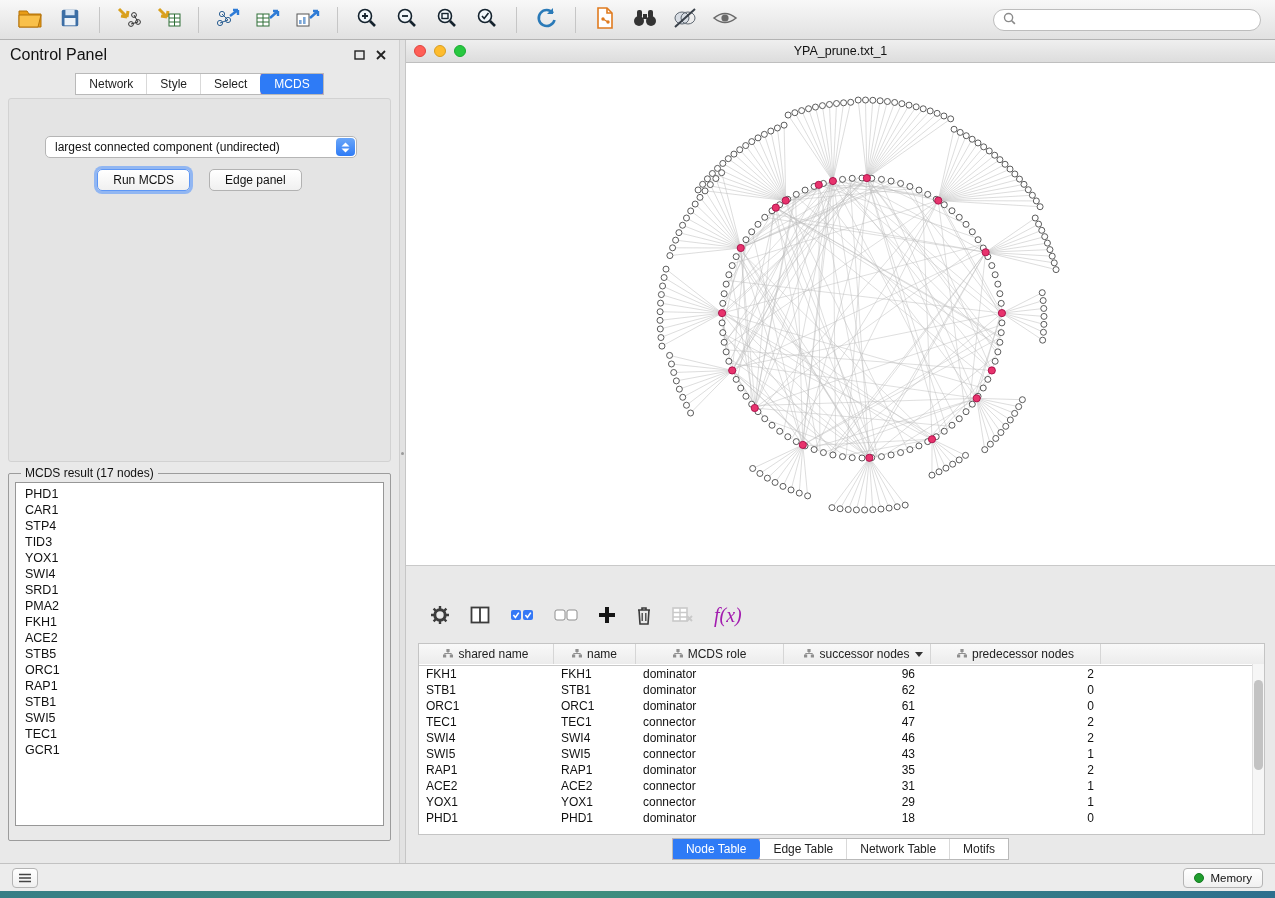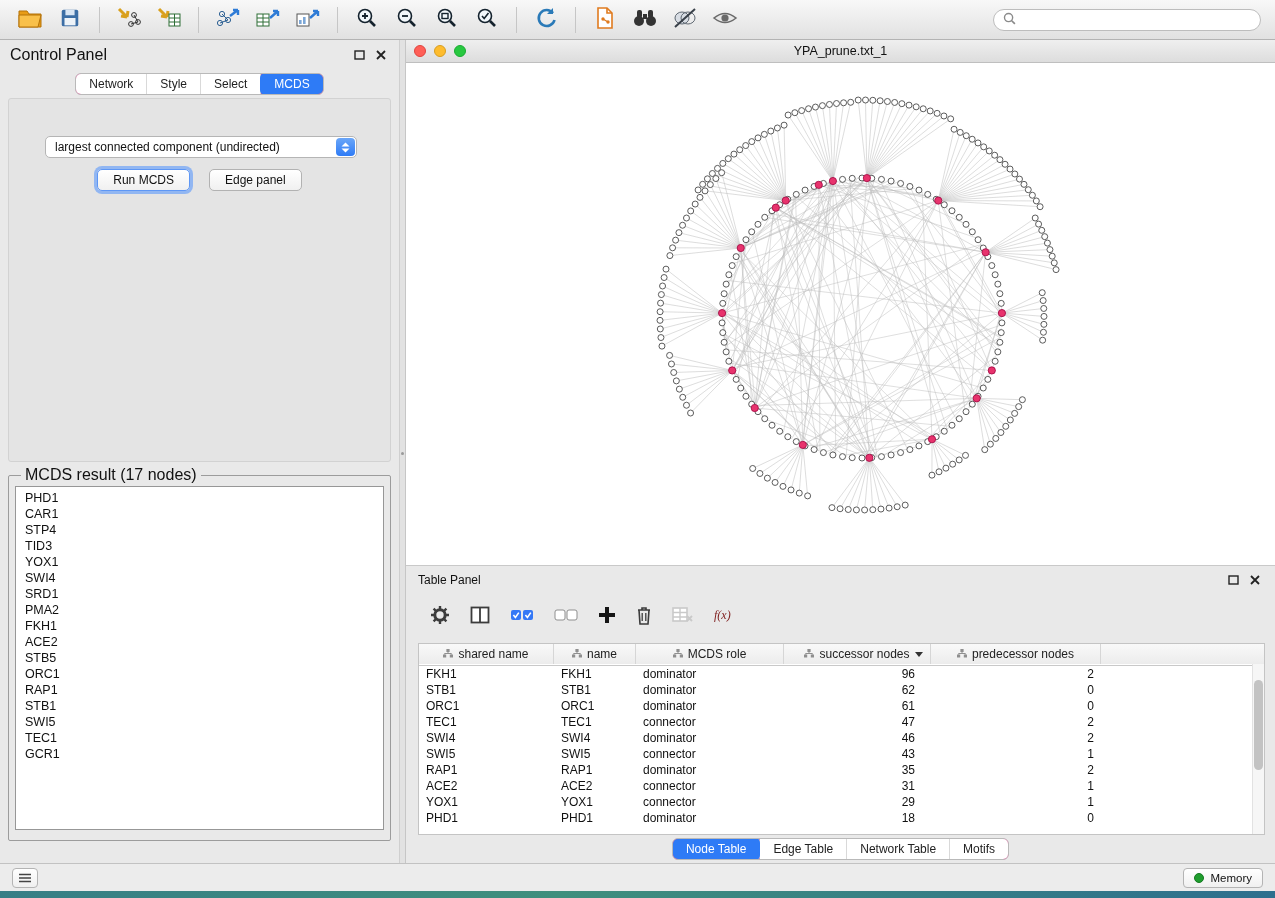--- a/index.html
+++ b/index.html
@@ -15,37 +15,37 @@
   .searchbox{margin-left:auto;width:268px;height:22px;background:#fff;border:1px solid #bdbdbd;border-radius:12px;
     display:flex;align-items:center;padding:0 9px;gap:6px}
   .searchbox input{border:none;outline:none;flex:1;font-size:12px;font-family:"Liberation Sans",sans-serif;background:transparent}
 
   
   .control-panel{position:absolute;left:0;top:40px;width:400px;height:823px;background:#e9e9e9;border-right:1px solid #cfcfcf}
   .panel-head{position:absolute;top:6px;left:10px;right:10px;height:18px;display:flex;align-items:center;font-size:16px;color:#111}
   .panel-head .spacer{flex:1}
   .winicon{width:16px;height:14px;display:flex;align-items:center;justify-content:center;margin-left:6px}
   .cp-tabs{position:absolute;top:33px;left:0;right:0;display:flex;justify-content:center}
-  .seg{display:inline-flex;border:1px solid #b9b9b9;border-radius:6px;background:#ec4899;overflow:hidden}
+  .seg{display:inline-flex;border:1px solid #b9b9b9;border-radius:0;background:#ec4899;overflow:hidden}
   .seg .segb{border:none;background:#fff;font-size:12px;padding:3px 13px;border-right:1px solid #d9d9d9;color:#222;
     font-family:"Liberation Sans",sans-serif;cursor:default}
   .seg .segb:last-child{border-right:none}
   .seg .segb.active{background:#2e7bf6;color:#fff;border-radius:5px;margin:-1px;padding:4px 14px}
   .cp-box{position:absolute;top:58px;left:8px;right:8px;height:364px;background:#e4e4e4;border:1px solid #d2d2d2;border-radius:3px}
   .opt-label{position:absolute;top:15px;left:0;right:0;text-align:center;font-size:13px;color:#111}
   .popup{position:absolute;top:37px;left:36px;width:312px;height:22px;background:#fff;border:1px solid #b5b5b5;border-radius:5px;
     display:flex;align-items:center;font-size:12px;padding:0 24px 0 9px;color:#111}
   .popup .stepper{position:absolute;right:1px;top:1px;bottom:1px;width:19px;border-radius:4px;
     background:linear-gradient(#6aa6f8,#2e7bf6);display:flex;flex-direction:column;align-items:center;justify-content:center;gap:1px}
   .btnrow{position:absolute;top:70px;left:0;right:0;display:flex;justify-content:center;gap:19px}
   .btn{height:22px;padding:0 15px;background:linear-gradient(#ffffff,#f0f0f0);border:1px solid #b2b2b2;border-radius:5px;
     font-size:12px;color:#111;font-family:"Liberation Sans",sans-serif;cursor:default}
   .btn.focusring{box-shadow:0 0 0 3px rgba(77,144,254,.55);border-color:#5e97f5}
   fieldset.mcds{position:absolute;top:426px;left:8px;right:8px;height:375px;border:1px solid #9c9c9c;border-radius:2px;padding:2px 6px 6px 6px}
-  fieldset.mcds legend{font-size:16px;color:#111;padding:0 4px;margin-left:6px}
+  fieldset.mcds legend{font-size:12px;color:#111;padding:0 4px;margin-left:6px}
   .mcds-list{background:#fff;border:1px solid #979797;height:344px;overflow:hidden;padding:3px 0 0 0}
   .mcds-item{font-size:12.5px;line-height:16px;padding-left:9px;color:#111}
 
   
   .vsplit{position:absolute;left:400px;top:40px;width:6px;height:823px;background:#e2e2e2;border-right:1px solid #c6c6c6}
   .vsplit .dot{position:absolute;left:1px;top:412px;width:3px;height:3px;border-radius:50%;background:#9a9a9a}
 
   
   .net-titlebar{position:absolute;left:406px;top:40px;right:0;height:23px;background:linear-gradient(#efefef,#dddddd);
     border-bottom:1px solid #bfbfbf;display:flex;align-items:center;padding:0 8px}
@@ -55,21 +55,21 @@
   .light.yellow{background:#febc2e;border:1px solid #d89e20}
   .light.green{background:#28c840;border:1px solid #1aab32}
   .net-title{position:absolute;left:0;right:0;text-align:center;font-size:12.5px;color:#111}
   .net-canvas{position:absolute;left:406px;top:63px;right:0;height:502px;background:#fff;overflow:hidden}
 
   
   .table-panel{position:absolute;left:406px;top:565px;right:0;height:298px;background:#e9e9e9;border-top:1px solid #c9c9c9}
   .tp-header{position:absolute;top:4px;left:12px;right:12px;height:20px;display:flex;align-items:center;font-size:12px;color:#111}
   .tp-toolbar{position:absolute;top:30px;left:24px;right:10px;height:38px;display:flex;align-items:center;gap:20px}
   .tp-tool{display:flex;align-items:center;justify-content:center;height:26px;cursor:default}
-  .fx{font-family:"Liberation Serif",serif;font-style:italic;font-size:12px;color:#7f1d1d}
+  .fx{font-family:"Liberation Serif",serif;font-style:italic;font-size:20px;color:#a21caf}
   .tp-table{position:absolute;top:77px;left:12px;right:10px;height:192px;background:#fff;border:1px solid #c4c4c4;overflow:hidden}
   .thead{display:flex;height:22px;border-bottom:1px solid #c9c9c9}
   .th{display:flex;align-items:center;justify-content:center;gap:5px;position:relative;height:20px;
     background:linear-gradient(#f9f9f9,#ececec);border-right:1px solid #d6d6d6;font-size:12px;color:#222}
   .c0{width:135px}.c1{width:82px}.c2{width:148px}.c3{width:147px}.c4{width:170px}.cf{flex:1;border-right:none}
   .sortarrow{position:absolute;right:7px;top:8px;width:0;height:0;border-left:4px solid transparent;border-right:4px solid transparent;border-top:5px solid #333}
   .tbody{position:relative}
   .trow{display:flex;height:16px;align-items:center;font-size:12px;color:#111}
   .td{padding:0 7px;overflow:hidden;white-space:nowrap}
   .td.num{text-align:right}
@@ -878,34 +878,20 @@
           <circle cx="326.19426036064976" cy="307.4449230782277" r="3.6" fill="#e8336d" stroke="#a90f4a" stroke-width="0.9"></circle>
           <circle cx="316.0852842173266" cy="250.11407046164982" r="3.6" fill="#e8336d" stroke="#a90f4a" stroke-width="0.9"></circle>
           <circle cx="334.7564434701786" cy="185" r="3.6" fill="#e8336d" stroke="#a90f4a" stroke-width="0.9"></circle>
           <circle cx="369.80739345440776" cy="144.678494495059" r="3.6" fill="#e8336d" stroke="#a90f4a" stroke-width="0.9"></circle>
           <circle cx="412.73762078750735" cy="121.85208771867852" r="3.6" fill="#e8336d" stroke="#a90f4a" stroke-width="0.9"></circle>
         </g>
       </svg>
   </div>
 
   <div class="table-panel">
-    <div class="tp-header">
-      <span>Table Panel</span>
-      <span class="spacer" style="flex:1"></span>
-      <span class="winicon">
-        <svg width="11" height="10" viewBox="0 0 11 10">
-            <rect x="1" y="1" width="9" height="8" fill="none" stroke="#222" stroke-width="1.4"></rect>
-          </svg>
-      </span>
-      <span class="winicon">
-        <svg width="10" height="10" viewBox="0 0 10 10">
-            <path d="M1 1l8 8M9 1l-8 8" stroke="#222" stroke-width="1.8"></path>
-          </svg>
-      </span>
-    </div>
     <div class="tp-toolbar">
       <span class="tp-tool">
         <svg width="20" height="20" viewBox="0 0 20 20">
             <circle cx="10" cy="10" r="5.2" fill="none" stroke="#3c3c3c" stroke-width="3"></circle>
             <g stroke="#3c3c3c" stroke-width="2.4">
               <path d="M10 1v3.4M10 15.6V19M1 10h3.4M15.6 10H19M3.6 3.6l2.4 2.4M14 14l2.4 2.4M16.4 3.6L14 6M6 14l-2.4 2.4"></path>
             </g>
           </svg>
       </span>
       <span class="tp-tool">

